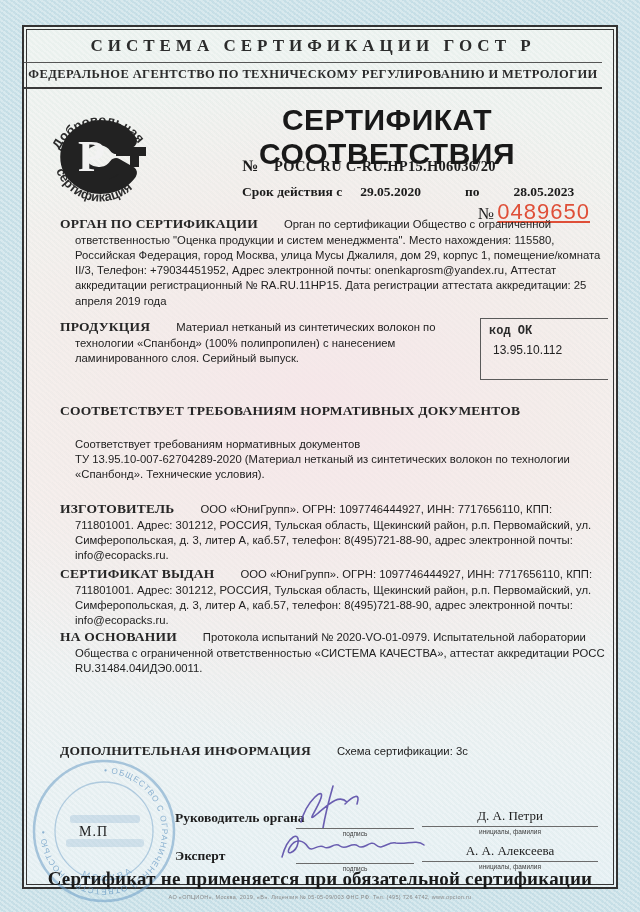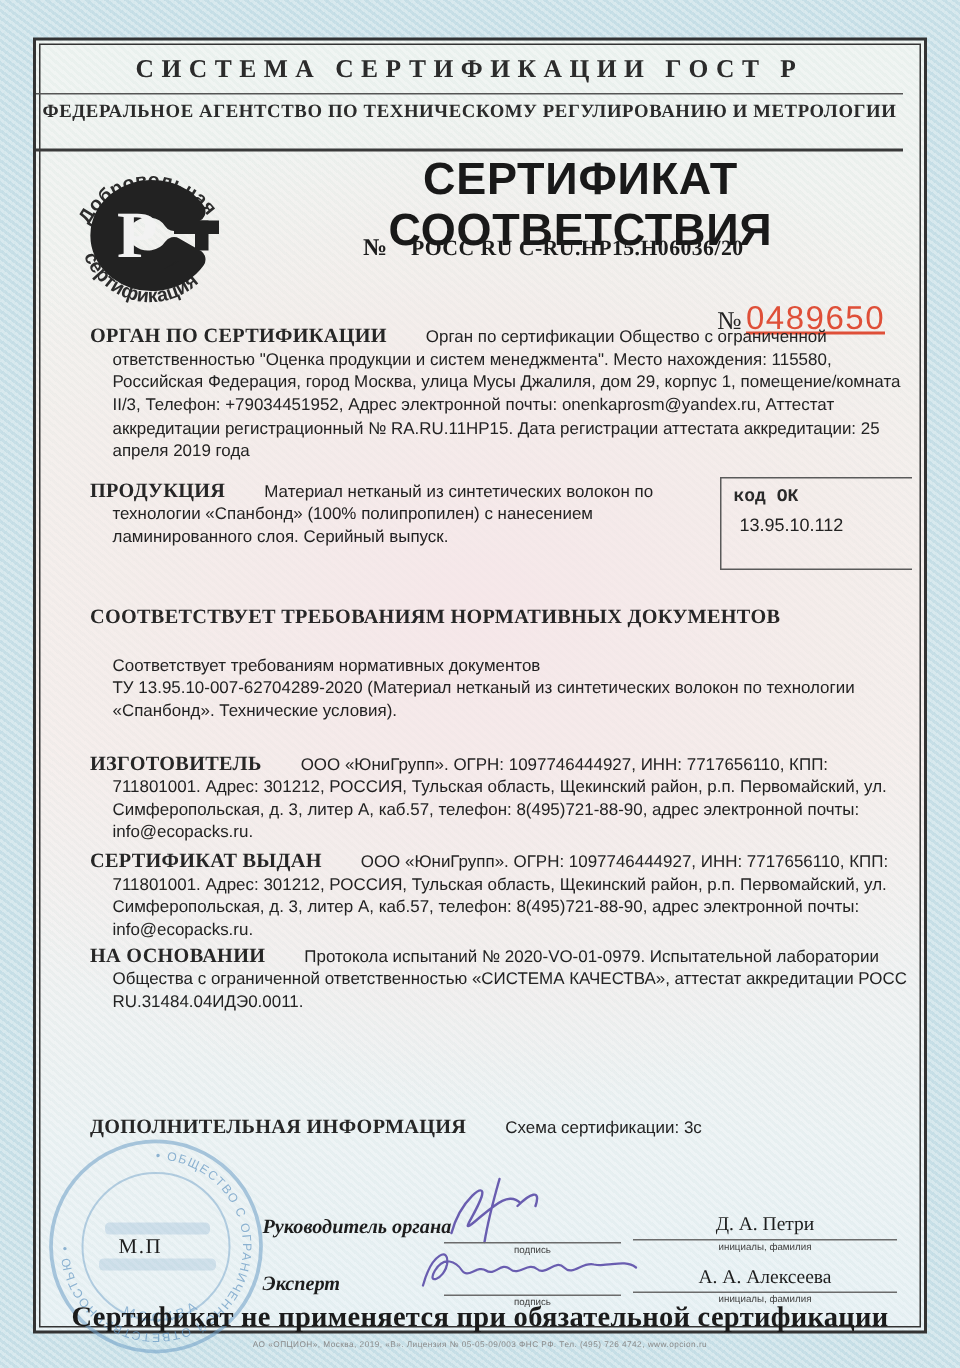--- a/index.html
+++ b/index.html
@@ -15,21 +15,21 @@
   .page-frame {
     position:absolute; left:22px; top:25px; width:596px; height:864px;
     border:2px solid #333;
     background:
       radial-gradient(90% 52% at 50% 44%, rgba(246,229,232,.85) 0%, rgba(244,233,231,.5) 45%, rgba(238,243,241,0) 75%),
       repeating-linear-gradient(41deg, rgba(255,255,255,.18) 0 2px, rgba(212,229,226,.14) 2px 4px),
       linear-gradient(180deg,#edf3f0 0%,#f2efec 30%,#f4eeec 55%,#eaf1f3 85%,#e6f0f4 100%);
   }
   .page-inner { position:absolute; inset:2px; border:1px solid #333; }
   
-  .doc-header { position:absolute; left:0; right:14px; top:0; height:74px; border-bottom:2px solid #3a3a3a; text-align:center; }
+  .doc-header { position:absolute; left:0; right:14px; top:0; height:62px; border-bottom:2px solid #3a3a3a; text-align:center; }
   .sys-title { font-family:"Liberation Serif","DejaVu Serif",serif; font-weight:bold; font-size:17px; letter-spacing:5px; color:#2b2b2b; padding-top:9px; }
   .hdr-divider { border-top:1px solid #555; margin-top:6px; }
   .agency-title { font-family:"Liberation Serif","DejaVu Serif",serif; font-weight:bold; font-size:12.5px; letter-spacing:.4px; color:#2b2b2b; padding-top:4px; }
   
   .logo { position:absolute; left:14px; top:70px; width:124px; height:118px; }
   
   .cert-title { position:absolute; left:140px; top:76px; width:446px; text-align:center; font-weight:bold; font-size:30px; letter-spacing:.5px; color:#191919; }
   .num-row { position:absolute; left:218px; top:130px; font-family:"Liberation Serif","DejaVu Serif",serif; font-weight:bold; color:#1c1c1c; }
   .num-row .no-sign { font-size:16px; margin-right:16px; }
   .num-row .no-value { font-size:14.5px; letter-spacing:.3px; }
@@ -53,21 +53,21 @@
   .code-box.h1 { min-height:62px; }
   .code-box.h2 { min-height:54px; }
   .code-label { font-family:Liberation Mono, monospace; font-weight:bold; font-size:12px; color:#2a2a2a; }
   .code-value { font-size:12px; margin-top:5px; padding-left:4px; color:#222; }
   .block-label { display:block; margin-bottom:3px; }
   .preline { white-space:pre-line; }
   
   .mp-label { position:absolute; left:55px; top:797px; font-family:"Liberation Serif","DejaVu Serif",serif; font-size:14px; letter-spacing:1px; color:#1d1d1d; }
   .stamp { position:absolute; left:4px; top:728px; width:152px; height:152px; opacity:.85; }
   .stamp-blur { filter:blur(.4px); }
-  .role { position:absolute; font-family:"Liberation Serif","DejaVu Serif",serif; font-weight:bold; font-size:13.5px; color:#1d1d1d;font-style:italic; }
+  .role { position:absolute; font-family:"Liberation Serif","DejaVu Serif",serif; font-weight:bold; font-size:13.5px; color:#1d1d1d; }
   .sig-line { position:absolute; border-bottom:1px solid #6b6b6b; height:0; }
   .sig-caption { position:absolute; font-size:6.5px; color:#3d3d3d; text-align:center; }
   .sig-name { position:absolute; font-family:"Liberation Serif","DejaVu Serif",serif; font-size:13px; color:#1d1d1d; text-align:center; }
   .sig-svg { position:absolute; overflow:visible; }
   .footer-bold { position:absolute; left:0; right:0; top:841px; text-align:center; font-family:"Liberation Serif","DejaVu Serif",serif; font-weight:bold; font-size:19px; letter-spacing:.2px; color:#1b1b1b; }
   .print-footer { position:absolute; left:0; right:0; top:894px; text-align:center; font-size:5.5px; color:#8a8a8a; letter-spacing:.3px; }
 </style>
 </head>
 <body>
 
@@ -99,20 +99,23 @@
       <rect x="92" y="50" width="9" height="20" fill="#222"></rect>
     </g>
   </svg>
 
   <div class="cert-title">СЕРТИФИКАТ СООТВЕТСТВИЯ</div>
 
   <div class="num-row">
     <span class="no-sign">№</span><span class="no-value">РОСС RU C-RU.НР15.Н06036/20</span>
   </div>
 
+  <div class="validity-row">
+    <span>Срок действия  с</span><span class="g1"></span><span class="v-date">29.05.2020</span><span class="g2"></span><span>по</span><span class="g3"></span><span class="v-date">28.05.2023</span>
+  </div>
 
   <div class="blank-num">
     <span class="no-sign">№</span><span class="no-digits">0489650</span>
   </div>
 
   <div class="section" style="top:188px;">
     <p class="para">
       <span class="sec-label">ОРГАН ПО СЕРТИФИКАЦИИ</span><span class="sec-text">Орган по сертификации Общество с ограниченной ответственностью "Оценка продукции и систем менеджмента". Место нахождения: 115580, Российская Федерация, город Москва, улица Мусы Джалиля, дом 29, корпус 1, помещение/комната II/3, Телефон: +79034451952, Адрес электронной почты: onenkaprosm@yandex.ru, Аттестат аккредитации регистрационный № RA.RU.11НР15. Дата регистрации аттестата аккредитации: 25 апреля 2019 года</span>
     </p>
   </div>

